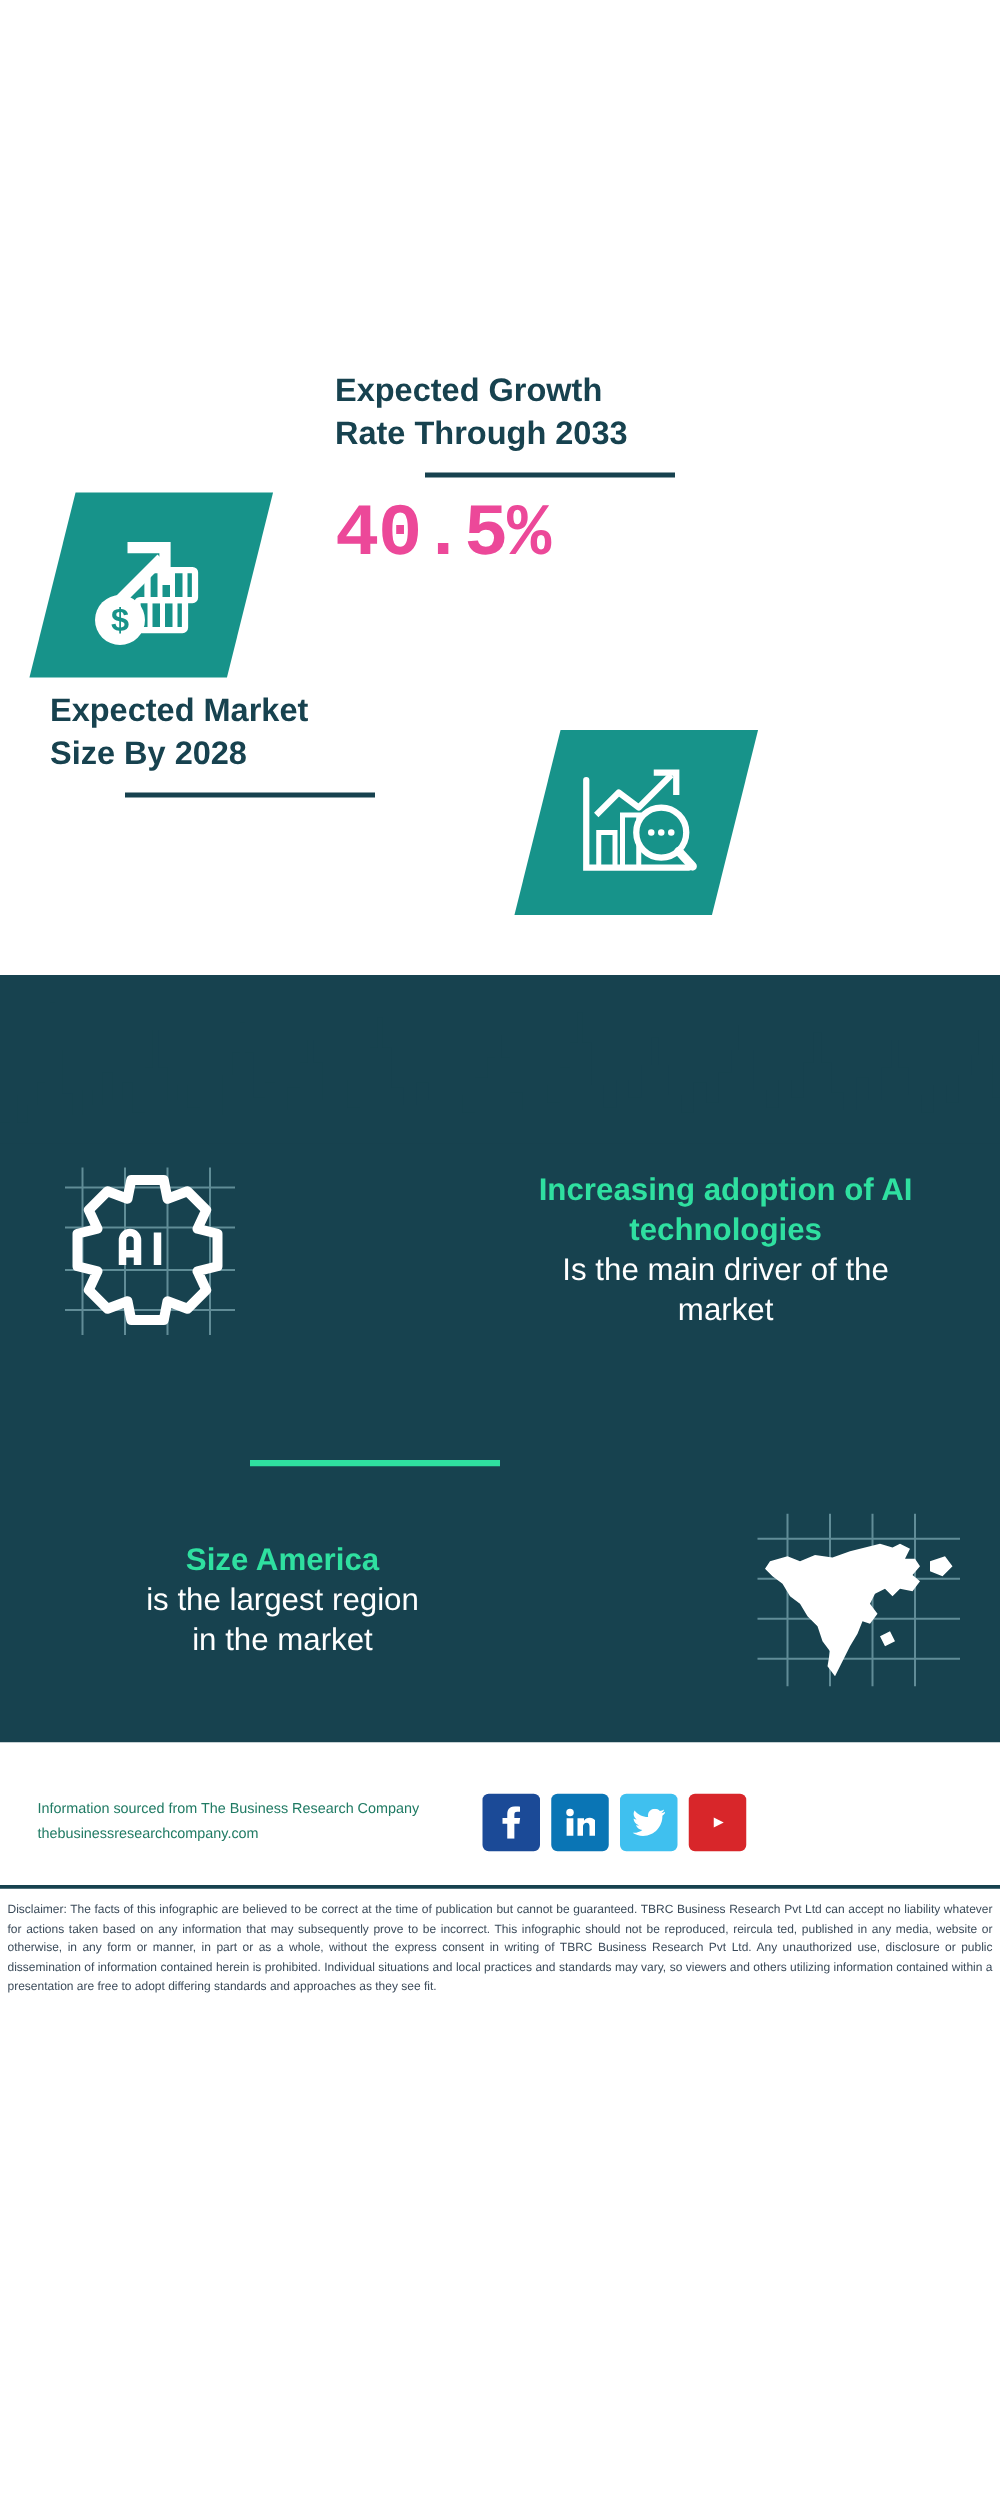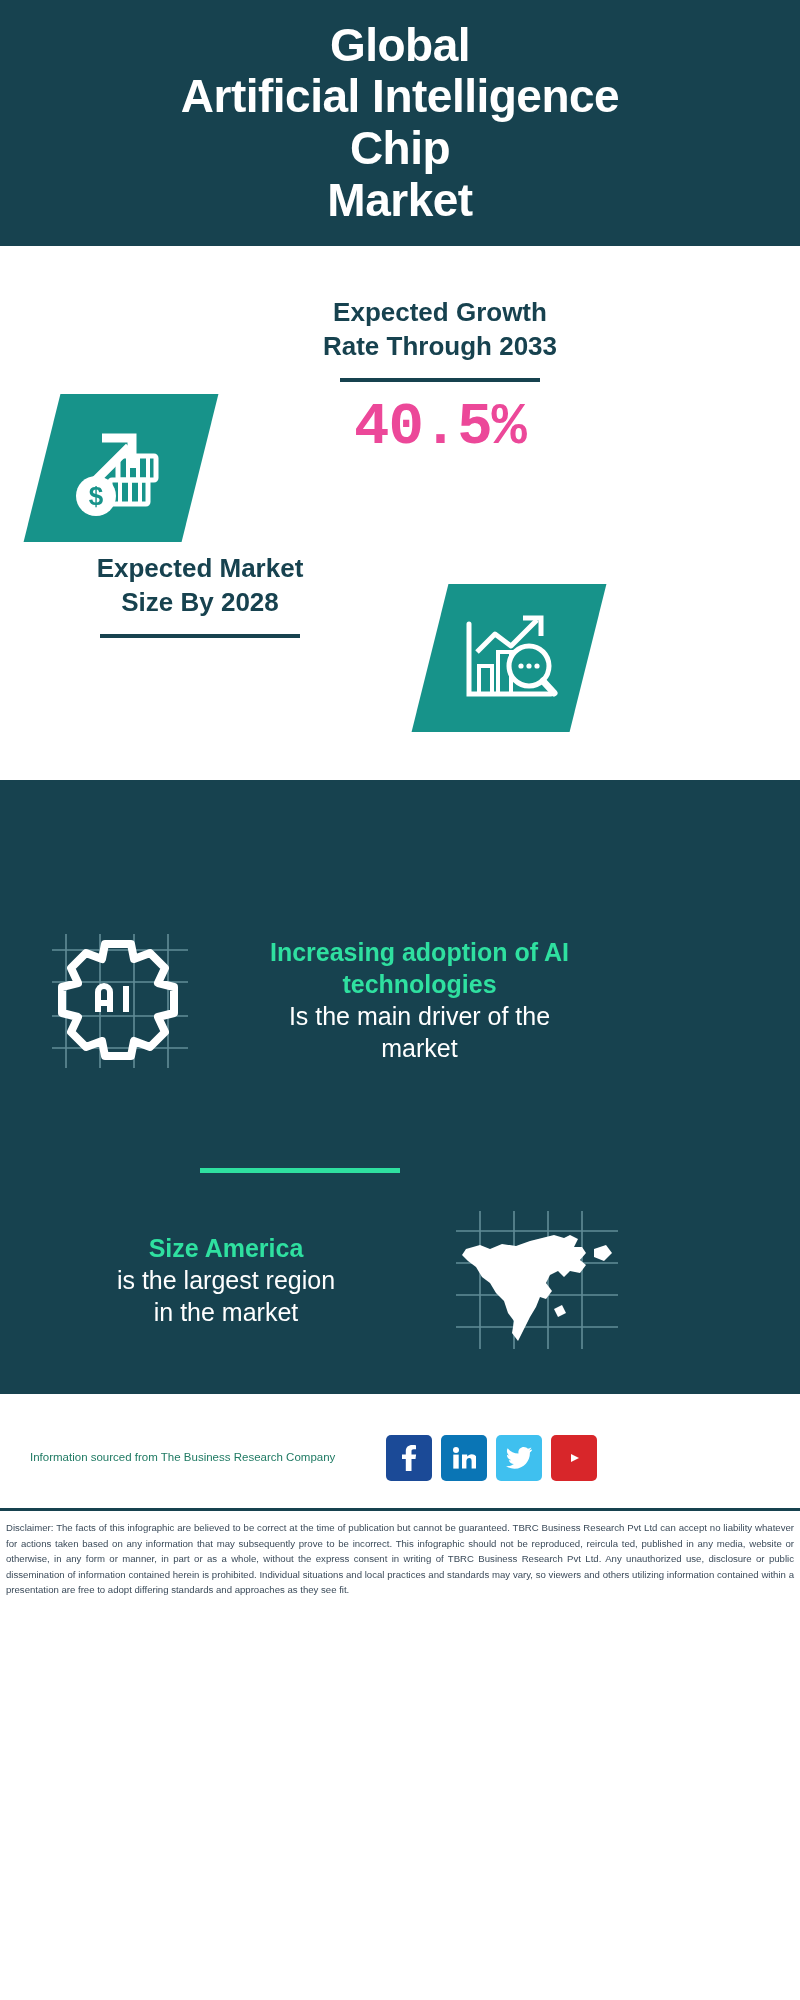--- a/index.html
+++ b/index.html
@@ -33,21 +33,21 @@
     position:absolute;
     background:#17938a;
     transform:skewX(-14deg);
     display:flex; align-items:center; justify-content:center;
   }
   .para > svg { transform:skewX(14deg); }
 
   .growth-icon  { left:42px;  top:148px; width:158px; height:148px; }
   .size-icon    { left:430px; top:338px; width:158px; height:148px; }
 
-  .stat-text { position:absolute; text-align:center; }
+  .stat-text { position:absolute; text-align:left; }
   .stat-label {
     color:#17424f; font-weight:bold; font-size:26px; line-height:1.3;
   }
   .rule {
     height:4px; background:#17424f; margin:14px auto 0 auto;
   }
   .stat-value {
     color:#ec4899; font-weight:bold; font-size:59px; line-height:1.1;
     margin-top:14px; letter-spacing:-1px;font-family:Liberation Mono, monospace;
   }
@@ -58,21 +58,21 @@
   .size-block .rule { width:200px; }
 
   
   .dark-zone {
     position:absolute; left:0; top:780px; width:800px; height:614px;
     background:#17424f;
   }
   .skyline { position:absolute; left:0; top:0; width:800px; height:135px; }
 
   .insight {
-    position:absolute; display:flex; align-items:center;
+    position:absolute; display:flex; align-items:center;justify-content:space-between;
   }
   .insight-icon { flex:0 0 auto; }
   .insight-txt  { text-align:center; }
   .insight-hl {
     color:#2fe0a0; font-weight:bold; font-size:25px; line-height:1.28;
   }
   .insight-sub {
     color:#ffffff; font-weight:normal; font-size:25px; line-height:1.3;
   }
 
@@ -115,28 +115,20 @@
   .disclaimer {
     position:absolute; left:6px; top:126px; width:788px;
     color:#3b4b5a; font-size:9.6px; line-height:1.62; text-align:justify;
   }
 </style>
 </head>
 <body>
 
 <div id="page">
 
-  <div class="header">
-    <h1>
-      <span>Global</span><br>
-      <span class="l2">Artificial Intelligence</span><br>
-      <span>Chip</span><br>
-      <span>Market</span>
-    </h1>
-  </div>
 
   <div class="white-zone">
 
     <div class="para growth-icon">
       <svg width="110" height="104" viewBox="0 0 110 104" fill="none">
         <path d="M18 76 L60 34" stroke="#fff" stroke-width="9" stroke-linecap="square"></path>
         <path d="M36 22 L66 22 L66 52" stroke="#fff" stroke-width="9" fill="none" stroke-linejoin="miter"></path>
         <rect x="52" y="40" width="38" height="24" stroke="#fff" stroke-width="5" fill="none" rx="2"></rect>
         <path d="M62 40 v24 M72 40 v24 M82 40 v24" stroke="#fff" stroke-width="4"></path>
         <rect x="44" y="64" width="38" height="24" stroke="#fff" stroke-width="5" fill="none" rx="2"></rect>
@@ -261,20 +253,21 @@
             M108 104 L116 100 L120 108 L112 112 Z"></path>
         </svg>
       </div>
     </div>
   </div>
 
   <div class="footer-white">
     <div class="src-row">
       <div class="src-text">
         <div>Information sourced from The Business Research Company</div>
+        <div>thebusinessresearchcompany.com</div>
       </div>
       <div class="socials">
         <a class="soc soc-fb">
           <svg width="22" height="26" viewBox="0 0 22 26">
               <path fill="#fff" d="M13.5 26V14h4l.6-4.6h-4.6V6.5c0-1.3.4-2.2 2.3-2.2H18V.2C17.6.1 16 0 14.2 0 10.4 0 7.8 2.3 7.8 6.1v3.3H4V14h3.8v12z"></path>
             </svg>
         </a>
         <a class="soc soc-li">
           <svg width="24" height="24" viewBox="0 0 24 24">
               <circle cx="4" cy="4" r="3" fill="#fff"></circle>

